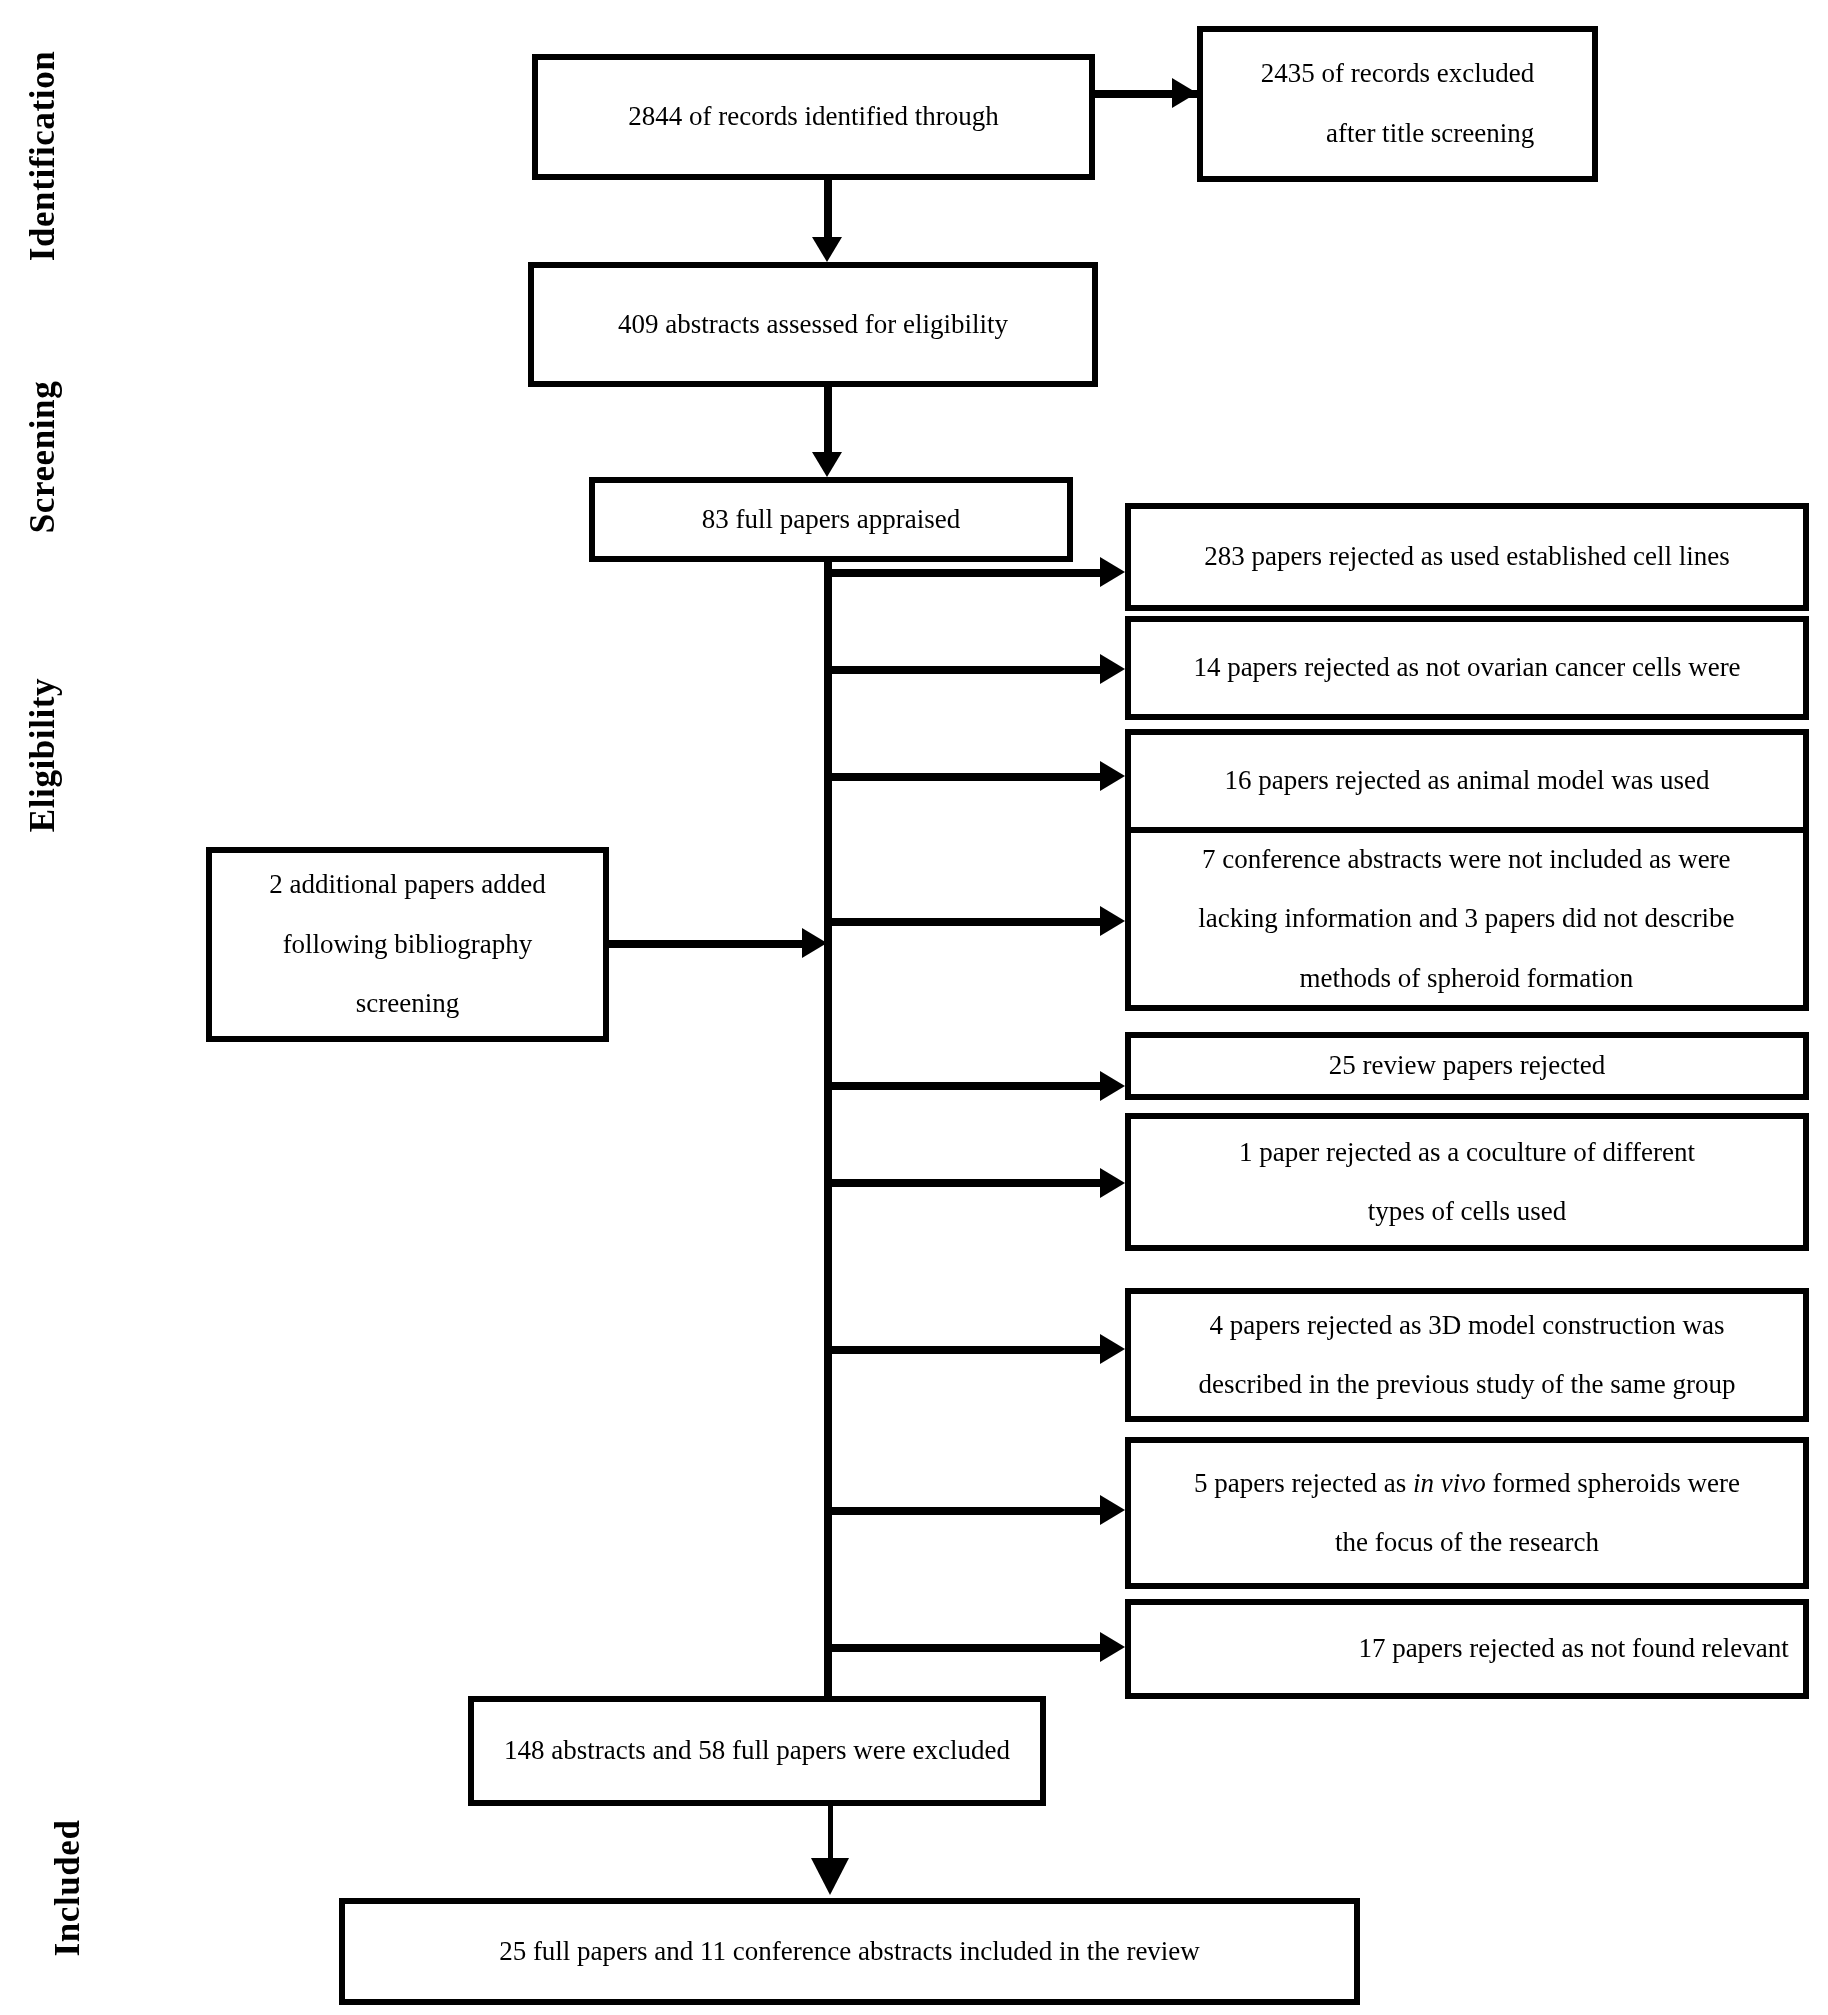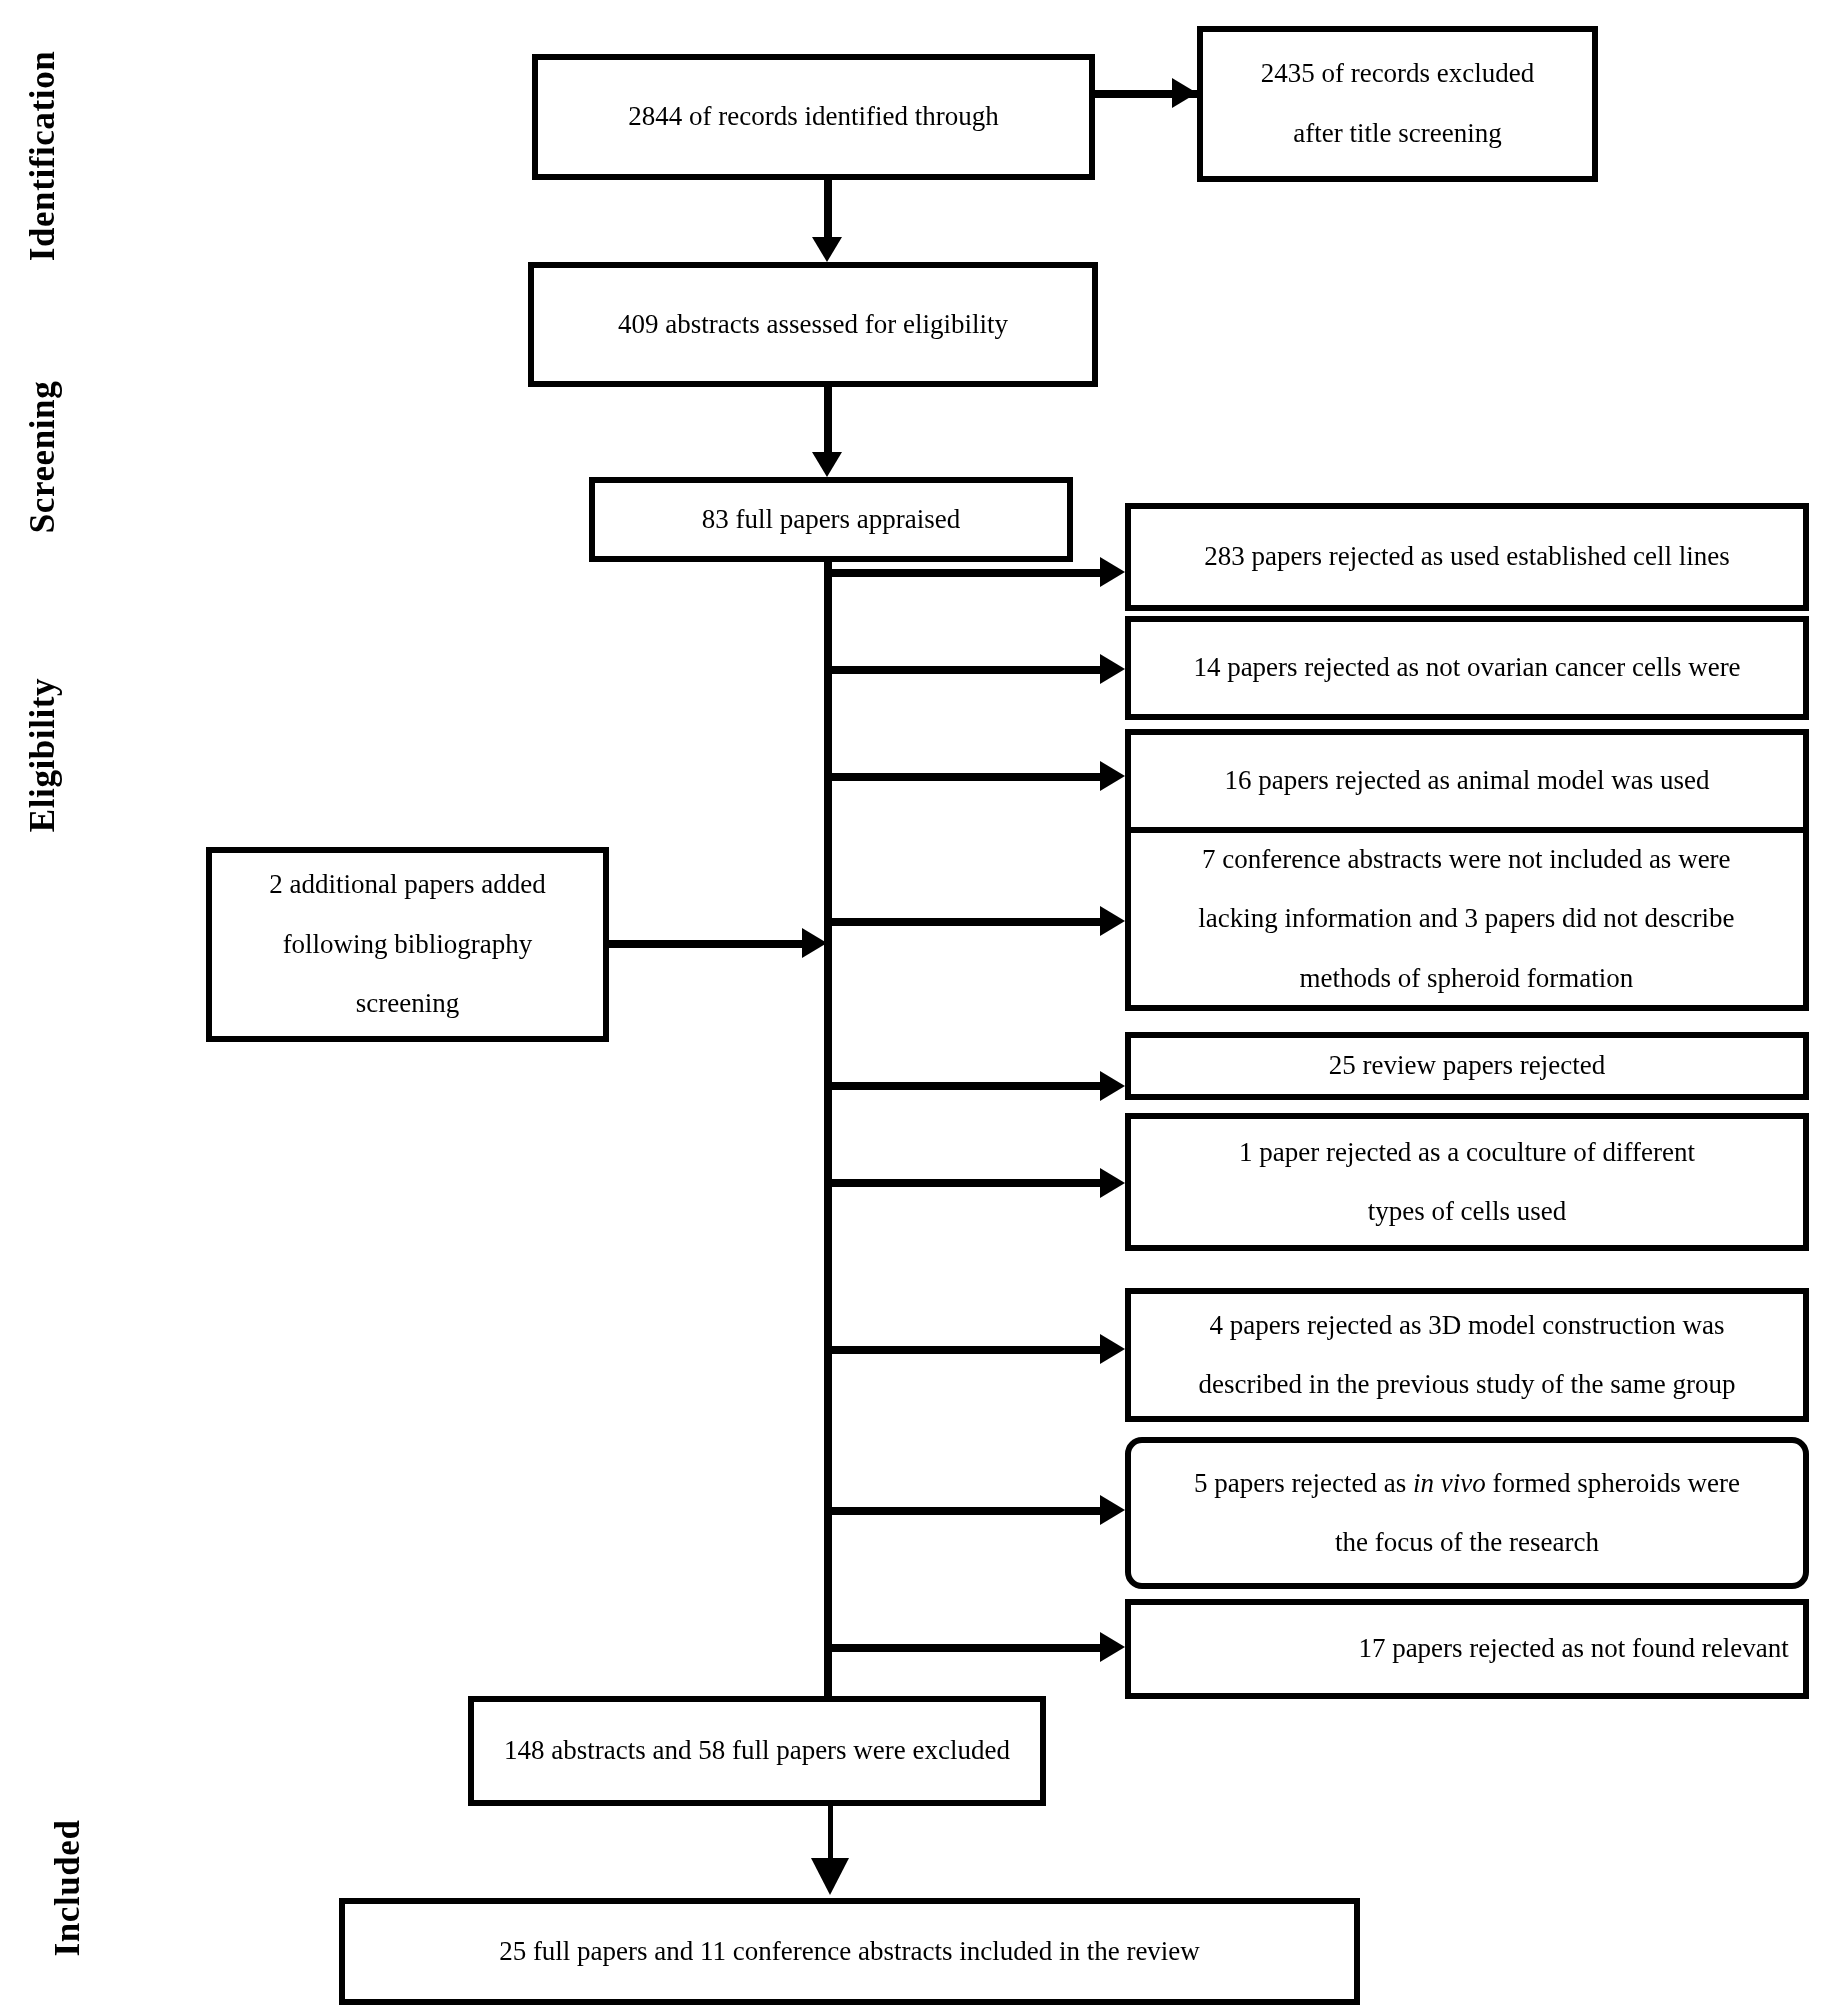--- a/index.html
+++ b/index.html
@@ -109,21 +109,21 @@
 
   <div class="vline" style="left:828px; top:1806px; width:5.4px; height:54px;"></div>
   <div class="arrow-down big" style="left:811px; top:1858px;"></div>
 
   <div class="box" style="left:532px; top:54px; width:563px; height:126px;">
     <div class="box-text">
       <div>2844 of records identified through</div>
     </div>
   </div>
 
-  <div class="box" style="left:1197px; top:25.6px; width:401px; height:156px;">
+  <div class="box" style="left:1197px; top:25.6px; width:401px; height:156px;text-align:right;">
     <div class="box-text">
       <div>2435 of records excluded</div>
       <div>after title screening</div>
     </div>
   </div>
 
   <div class="box" style="left:528px; top:262px; width:570px; height:125px;">
     <div class="box-text">
       <div>409 abstracts assessed for eligibility</div>
     </div>
@@ -182,21 +182,21 @@
     </div>
   </div>
 
   <div class="box" style="left:1125px; top:1288px; width:684px; height:134px;">
     <div class="box-text">
       <div>4 papers rejected as 3D model construction was</div>
       <div>described in the previous study of the same group</div>
     </div>
   </div>
 
-  <div class="box" style="left:1125px; top:1437px; width:684px; height:152px;border-radius:17px;">
+  <div class="box" style="left:1125px; top:1437px; width:684px; height:152px;">
     <div class="box-text">
       <div><span>5 papers rejected as </span><em>in vivo</em><span> formed spheroids were</span></div>
       <div>the focus of the research</div>
     </div>
   </div>
 
   <div class="box" style="left:1125px; top:1599px; width:684px; height:100px;justify-content:flex-end;">
     <div class="box-text">
       <div>17 papers rejected as not found relevant</div>
     </div>

